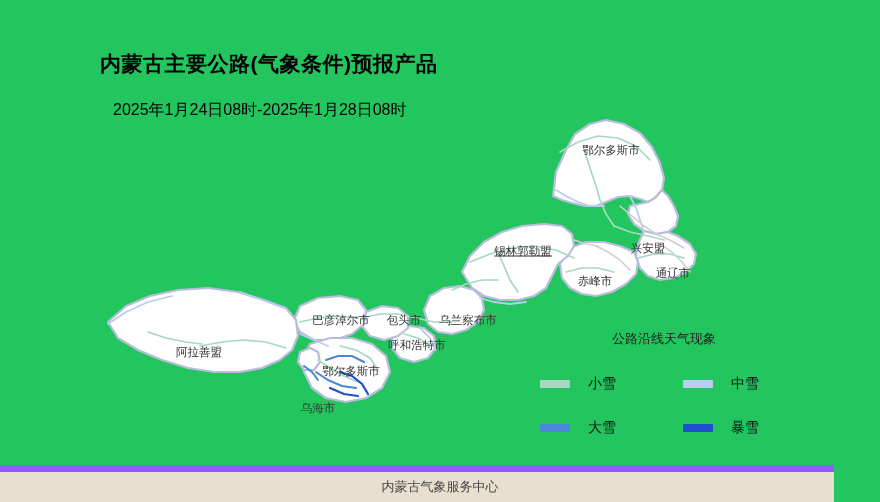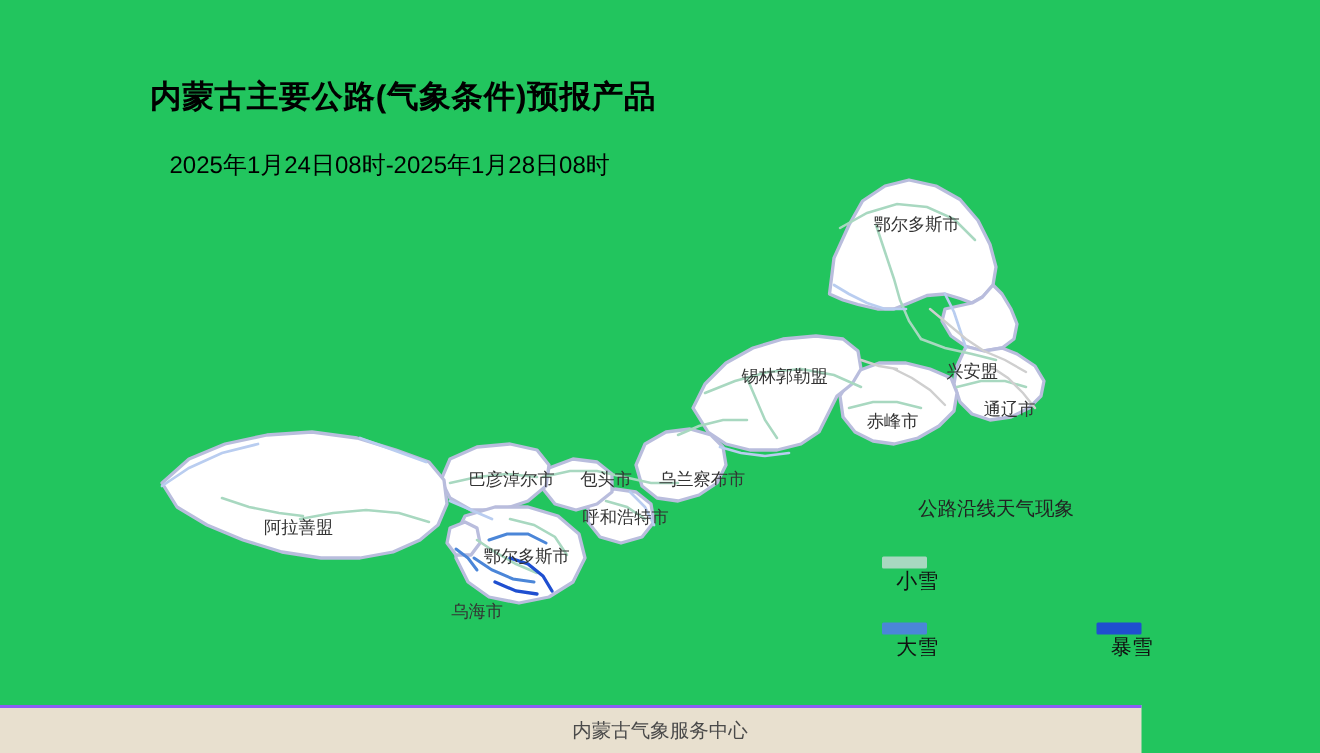--- a/index.html
+++ b/index.html
@@ -82,43 +82,43 @@
     width: 310px;
   }
   .legend-row {
     display: flex;
     flex-direction: row;
     height: 44px;
     align-items: center;
   }
   .legend-cell {
     display: flex;
-    flex-direction: column;
+    flex-direction: row;
     align-items: center;
     width: 143px;
   }
   .legend-swatch {
     width: 30px;
     height: 8px;
     border-radius: 1px;
     margin-right: 18px;
   }
   .legend-label {
     font-size: 14px;
     color: #111111;
     white-space: nowrap;
   }
   .footer {
     position: absolute;
     left: 0;
     bottom: 0;
-    width: 761px;
+    width: 834px;
     height: 30px;
     background: #e8e0cf;
-    border-top: 2px solid #8b5cf6;
+    border-top: 7px solid #8b5cf6;
   }
   .footer-text {
     position: absolute;
     left: 0;
     top: 0;
     width: 880px;
     height: 30px;
     line-height: 30px;
     text-align: center;
     font-size: 13px;
@@ -206,40 +206,44 @@
       <g fill="none" stroke="#cfcfcf" stroke-width="1.6" stroke-linecap="round">
         <path d="M620,206 L632,216 L644,226 L656,234 L670,240 L684,248"></path>
         <path d="M660,244 L672,252 L682,262 L690,272"></path>
         <path d="M596,246 L608,252 L620,260 L630,270"></path>
         <path d="M574,240 L586,244 L598,246"></path>
       </g>
     </svg>
 
     <div class="city-label" style="left:611px; top:150px;">鄂尔多斯市</div>
     <div class="city-label" style="left:648px; top:211px;margin-top:37px;">兴安盟</div>
-    <div class="city-label" style="left:523px; top:251px;">锡林郭勒盟</div>
+    <div class="city-label" style="left:523px; top:251px;text-decoration:underline;">锡林郭勒盟</div>
     <div class="city-label" style="left:595px; top:281px;">赤峰市</div>
     <div class="city-label" style="left:673px; top:273px;">通辽市</div>
     <div class="city-label" style="left:341px; top:320px;">巴彦淖尔市</div>
     <div class="city-label" style="left:404px; top:320px;">包头市</div>
     <div class="city-label" style="left:448px; top:320px;margin-left:20px;">乌兰察布市</div>
     <div class="city-label" style="left:417px; top:345px;">呼和浩特市</div>
     <div class="city-label" style="left:199px; top:352px;">阿拉善盟</div>
     <div class="city-label" style="left:318px; top:368px;margin-top:40px;">乌海市</div>
     <div class="city-label" style="left:351px; top:371px;">鄂尔多斯市</div>
   </div>
 
   <div class="legend">
     <div class="legend-title">公路沿线天气现象</div>
     <div class="legend-grid">
       <div class="legend-row">
         <div class="legend-cell">
           <span class="legend-swatch" style="background:#a8d8c0;"></span>
           <span class="legend-label">小雪</span>
         </div>
+        <div class="legend-cell">
+          <span class="legend-swatch" style="background:#b9cdf0;"></span>
+          <span class="legend-label">中雪</span>
+        </div>
       </div>
       <div class="legend-row">
         <div class="legend-cell">
           <span class="legend-swatch" style="background:#4b86d8;"></span>
           <span class="legend-label">大雪</span>
         </div>
         <div class="legend-cell">
           <span class="legend-swatch" style="background:#1f4fd0;"></span>
           <span class="legend-label">暴雪</span>
         </div>

